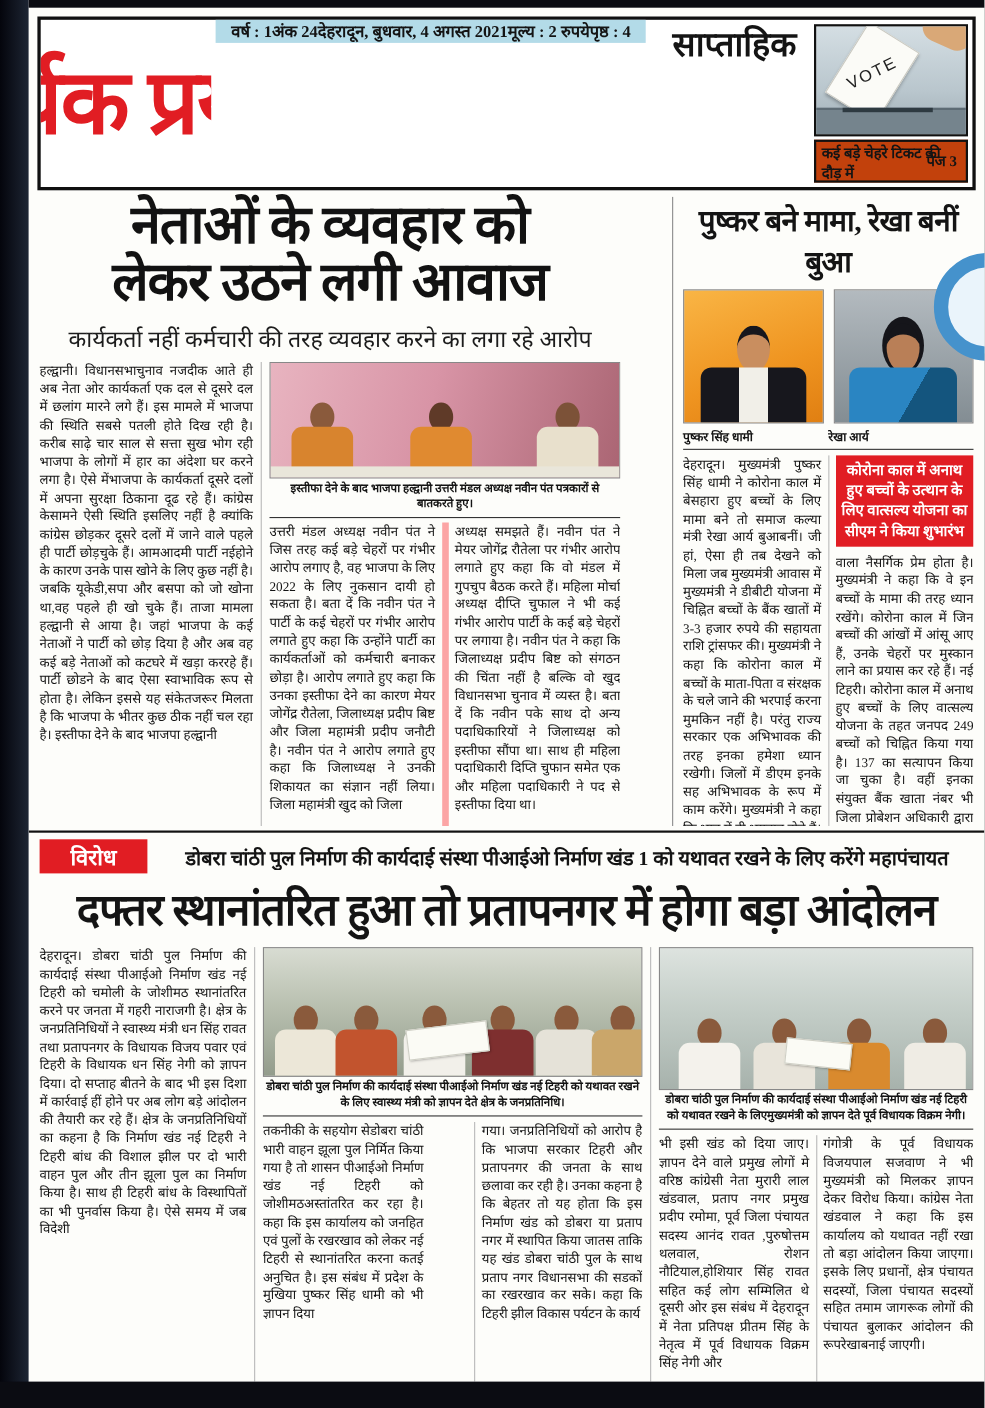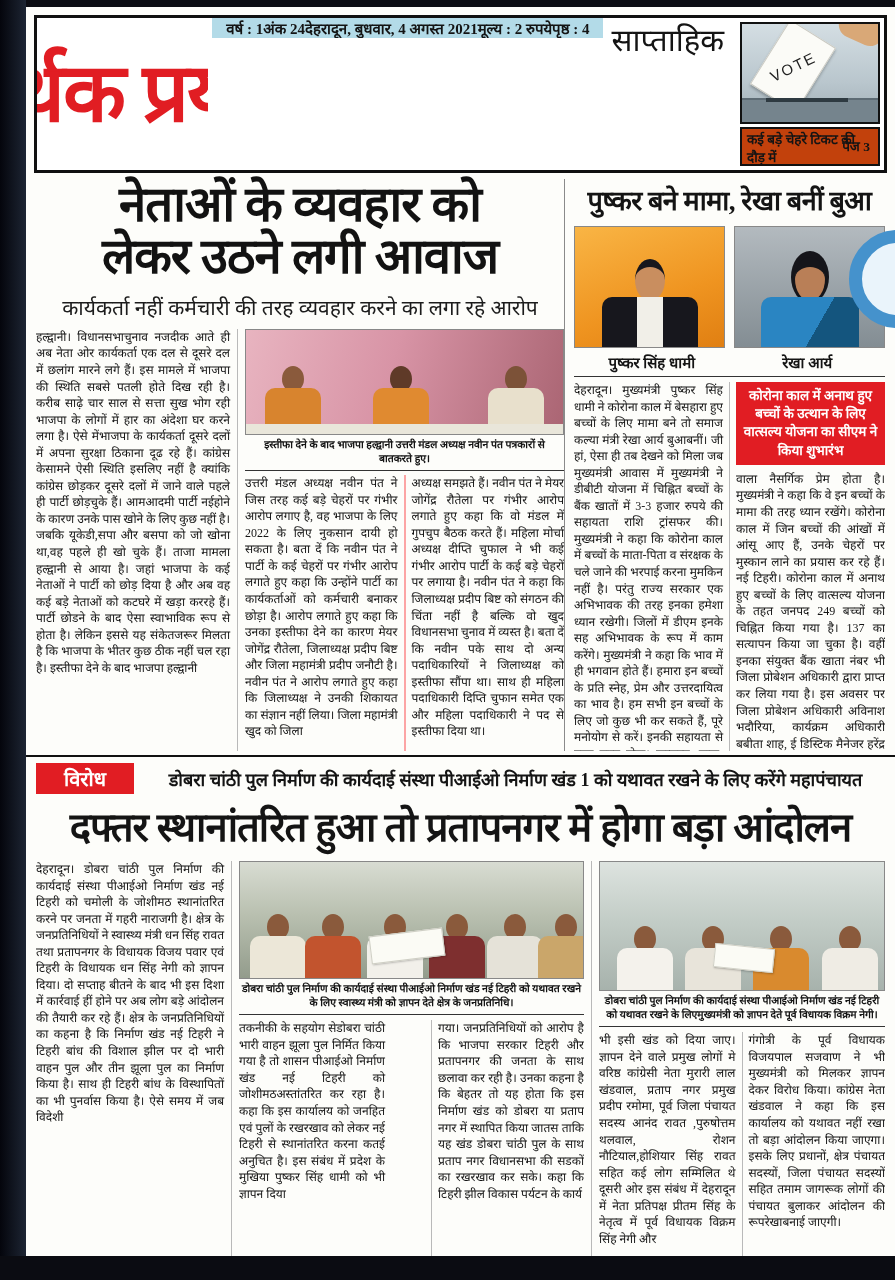--- a/index.html
+++ b/index.html
@@ -14,21 +14,21 @@
 
   
   .masthead{margin:8px 8px 0;border:3px solid #101010;height:152px;display:flex;background:#fff;}
   .mast-left{flex:1;display:flex;flex-direction:row;min-width:0;}
   .mast-title{flex:1;display:flex;align-items:center;justify-content:center;
         color:#e11d23;font-size:82px;font-weight:bold;line-height:1;letter-spacing:-2px;
         white-space:nowrap;overflow:hidden;}
   .info-row{display:flex;align-items:flex-start;height:40px;margin:0 4px 4px;}
   .info-strip{flex:1;background:#b3dbe8;display:flex;align-items:center;justify-content:space-between;
         padding:0 14px;font-weight:bold;font-size:15px;white-space:nowrap;overflow:hidden;}
-  .weekly{display:flex;align-items:center;padding:0 8px;font-size:31px;font-weight:normal;white-space:nowrap;}
+  .weekly{display:flex;align-items:center;padding:0 8px;font-size:31px;font-weight:bold;white-space:nowrap;margin-left:16px;}
   .promo{width:148px;display:flex;flex-direction:column;}
   .vote-photo{height:98px;margin:4px 4px 0;border:2px solid #111;position:relative;overflow:hidden;
         background:linear-gradient(180deg,#d4dee3 0%,#b9c6cd 60%,#9fadb5 100%);}
   .ballot-box{position:absolute;left:0;right:0;bottom:0;height:22px;background:#75848d;border-top:2px solid #5d6b74;}
   .ballot-slot{position:absolute;left:18%;top:-2px;width:60%;height:4px;background:#2e3a41;}
   .ballot-paper{position:absolute;left:24px;top:4px;width:52px;height:74px;background:#fbfbf7;
         border:1px solid #c9c9c2;transform:rotate(32deg);display:flex;align-items:center;justify-content:center;
         box-shadow:1px 2px 3px rgba(0,0,0,.25);}
   .vote-word{transform:rotate(-58deg);font-size:15px;letter-spacing:2px;color:#222;
         font-family:"Liberation Sans",sans-serif;}
@@ -45,28 +45,28 @@
         letter-spacing:-1px;color:#121212;}
   .s1-subhead{margin:10px 0 8px;text-align:center;font-size:21px;font-weight:normal;color:#1c1c1c;}
   .s1-body{flex:1;display:flex;overflow:hidden;}
   .bodytext{font-size:12px;line-height:1.38;text-align:justify;overflow:hidden;}
   .s1-col1{width:194px;padding-right:7px;}
   .s1-right{flex:1;border-left:1px solid #b9b9b9;padding-left:7px;display:flex;flex-direction:column;min-width:0;}
   .caption{font-size:10.5px;font-weight:bold;text-align:center;border-bottom:1.5px solid #333;
         padding:3px 2px 5px;line-height:1.3;}
   .s1-cols{flex:1;display:flex;overflow:hidden;padding-top:4px;}
   .s1-col2{flex:1;padding-right:6px;}
-  .s1-col3{flex:1;border-left:2px solid #fca5a5;padding-left:6px;}
-
-  .story2{flex:1;border-left:1px solid #8a8a8a;padding-left:9px;display:flex;flex-direction:column;min-width:0;}
+  .s1-col3{flex:1;border-left:6px solid #fca5a5;padding-left:6px;}
+
+  .story2{flex:1;border-left:1px solid #8a8a8a;padding-left:9px;display:flex;flex-direction:column;min-width:0;margin-left:47px;}
   .s2-headline{margin:2px 0 8px;text-align:center;font-size:27px;font-weight:bold;letter-spacing:-0.5px;}
   .s2-photos{display:flex;gap:9px;height:122px;}
   .s2-photo{flex:1;position:relative;overflow:hidden;border:1px solid #888;}
   .s2-labels{display:flex;border-bottom:1.5px solid #333;margin-top:2px;}
-  .s2-label{flex:1;text-align:center;font-size:15px;font-weight:bold;padding:2px 0 4px;}
+  .s2-label{flex:1;font-size:11px;font-weight:bold;padding:2px 0 4px;}
   .s2-cols{flex:1;display:flex;overflow:hidden;padding-top:5px;}
   .s2-col1{flex:1;padding-right:6px;}
   .s2-col2{flex:1;border-left:1px solid #b9b9b9;padding-left:6px;}
   .s2-highlight{background:#e11d23;color:#fff;font-weight:bold;font-size:13.5px;text-align:center;
         padding:5px 4px;margin-bottom:6px;line-height:1.35;}
 
   
   .bottom-section{border-top:2px solid #111;margin:4px 0 0;padding:6px 10px 0;}
   .kicker-row{display:flex;align-items:center;gap:12px;margin-bottom:4px;}
   .kicker-label{background:#e11d23;color:#fff;font-weight:bold;font-size:20px;padding:2px 28px;flex:0 0 auto;}

